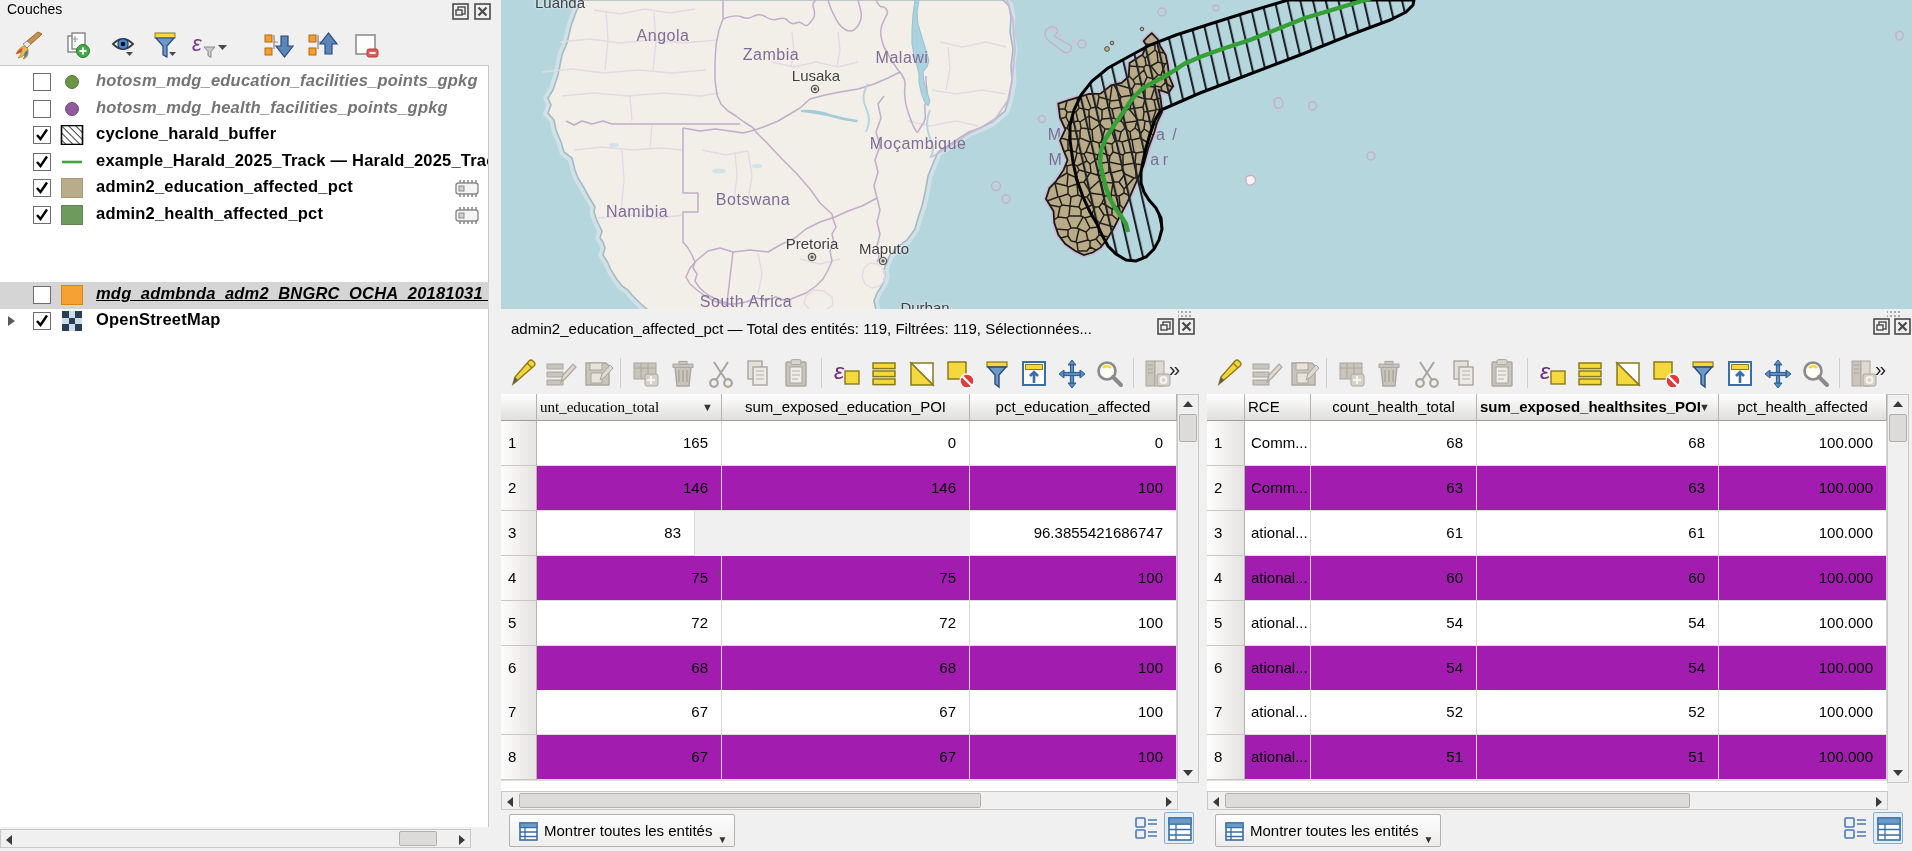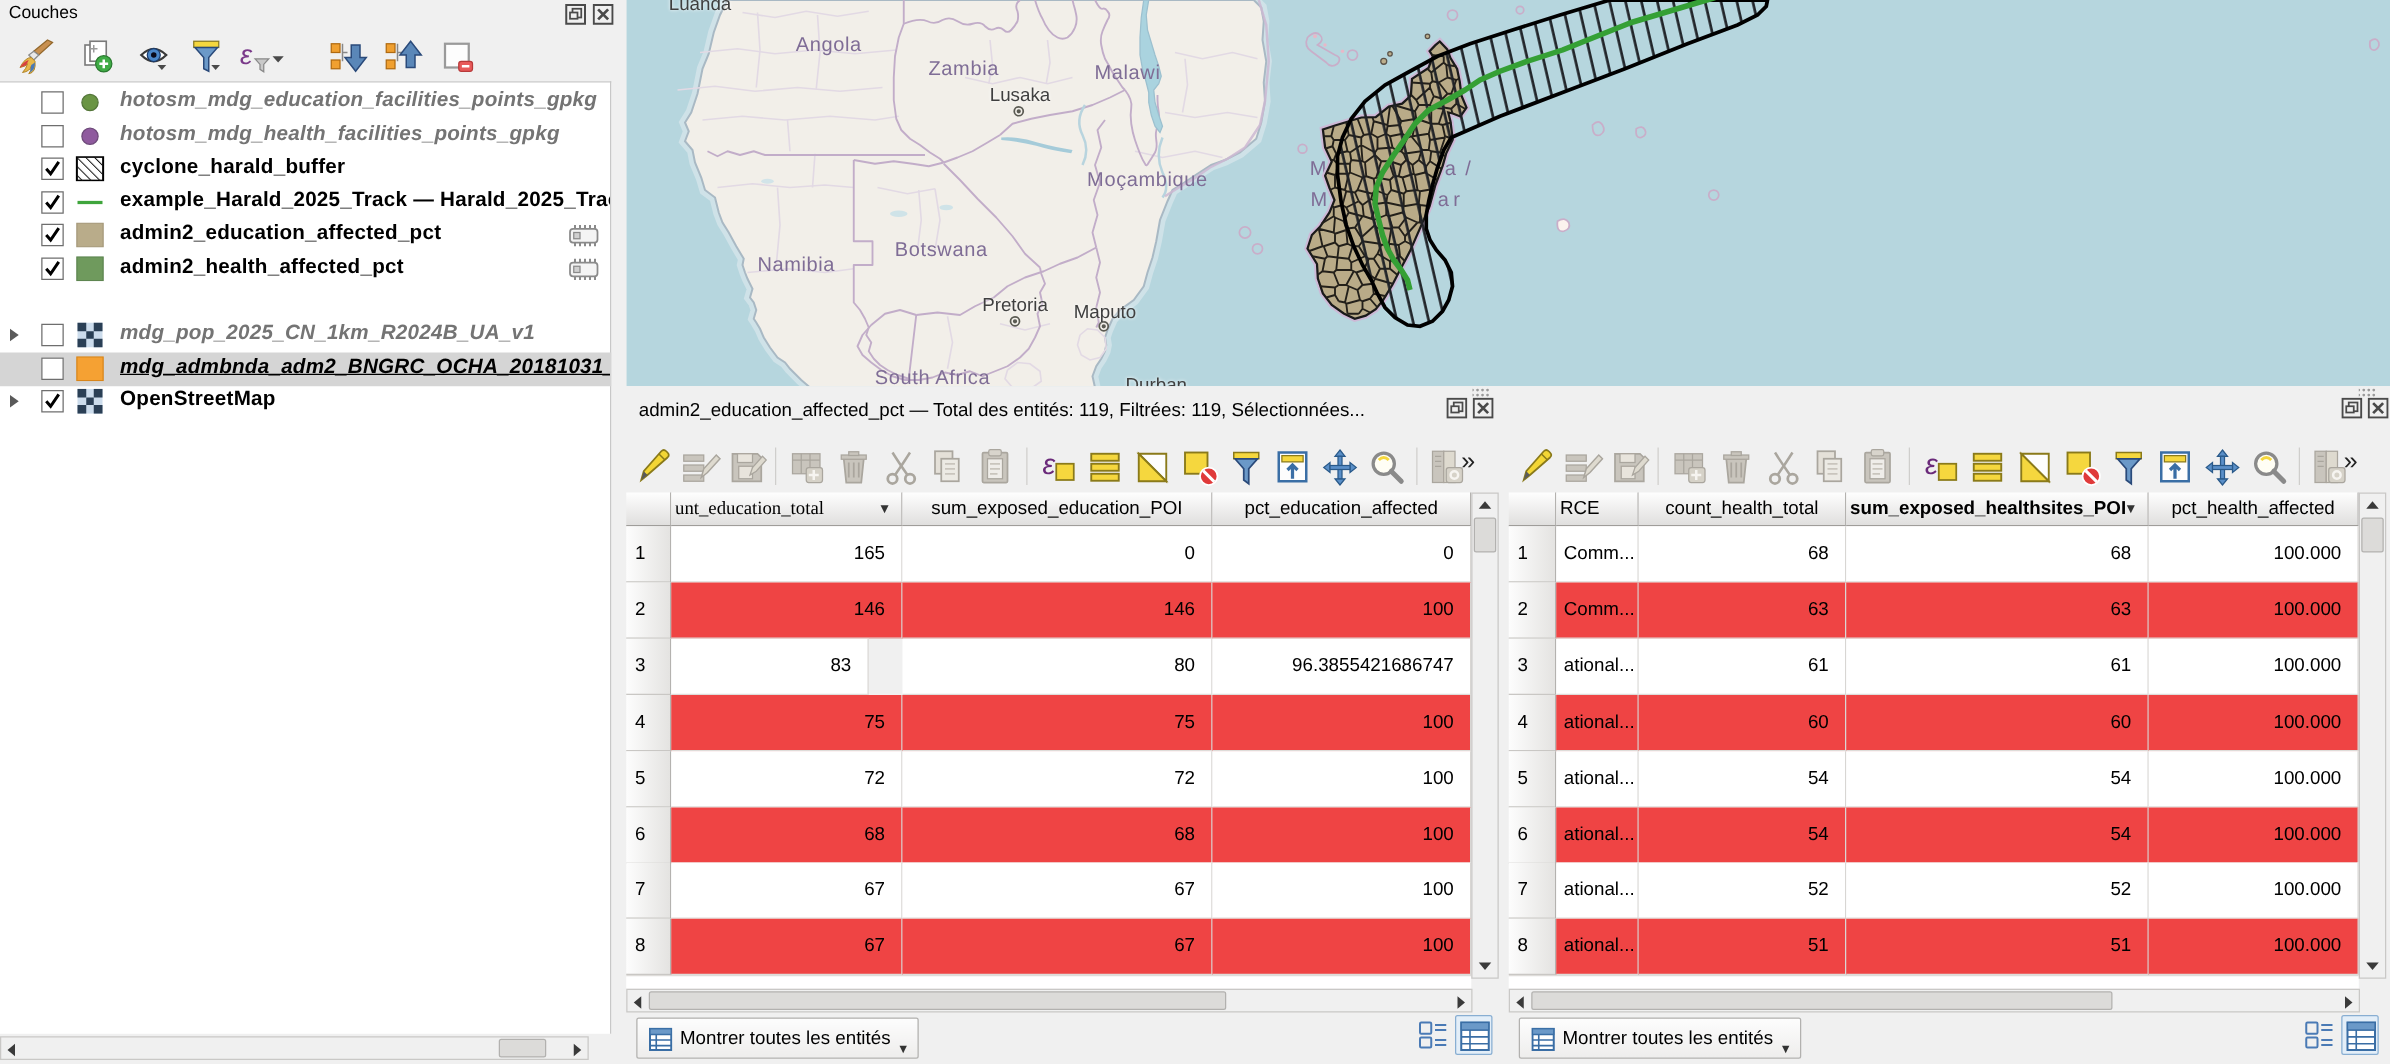--- a/index.html
+++ b/index.html
@@ -16,21 +16,21 @@
 .lic{position:absolute;left:60px;top:3px;width:24px;height:20px}
 #map{position:absolute;left:501px;top:0;width:1411px;height:309px}
 .tpanel{position:absolute;top:310px;height:541px;background:#f0f0f0}
 .ttitle{position:absolute;top:10px;font-size:15px;color:#000;white-space:nowrap}
 .tbar{position:absolute;top:42px;left:0;width:100%;height:44px}
 .hcell{position:absolute;top:0;height:27px;background:linear-gradient(#fefefe,#e0dfde);border-right:1px solid #b4b2af;border-bottom:1px solid #9f9d9a;font-size:15px;text-align:center;line-height:26px;overflow:hidden;white-space:nowrap}
 .rn{position:absolute;background:linear-gradient(90deg,#fdfdfd,#e4e3e1);border-right:1px solid #b4b2af;border-bottom:1px solid #c9c7c4;font-size:15px;padding-left:7px;line-height:44px}
 .cell{position:absolute;font-size:15px;line-height:44px;border-right:1px solid #d8d6d3;border-bottom:1px solid #dedcd9;padding-right:13px;text-align:right;white-space:nowrap;overflow:hidden}
 .cellL{text-align:left;padding-left:6px;padding-right:0}
 .odd{background:#ffffff}
-.even{background:#ef4444}
+.even{background:#a21caf}
 .vsb{position:absolute;width:22px;background:#f0f0f0;border:1px solid #c9c8c6}
 .hsb{position:absolute;height:19px;background:#f0f0f0;border:1px solid #c9c8c6}
 .sbthumb{position:absolute;background:#dcdbd9;border:1px solid #b2b1af;border-radius:2px}
 .sbarr{position:absolute;width:0;height:0}
 .botbar{position:absolute;height:45px;left:0;width:100%;top:496px}
 .showall{position:absolute;left:8px;top:8px;height:33px;border:1px solid #b2b1af;border-radius:2px;background:linear-gradient(#fdfdfd,#eeedec);font-size:15px;line-height:31px;padding:0 22px 0 34px;color:#000}
 .viewbtn{position:absolute;top:6px;width:30px;height:32px;border-radius:2px}
 .viewsel{border:1px solid #88aed2;background:#e3eef8}
 .sep{position:absolute;top:6px;width:1px;height:30px;background:#cfcecc}
 .ticon{position:absolute;top:4px;width:34px;height:36px}
@@ -196,35 +196,20 @@
           <line x1="19" y1="1" x2="19" y2="4"></line>
           <line x1="23" y1="1" x2="23" y2="4"></line>
           <line x1="7" y1="15" x2="7" y2="18"></line>
           <line x1="11" y1="15" x2="11" y2="18"></line>
           <line x1="15" y1="15" x2="15" y2="18"></line>
           <line x1="19" y1="15" x2="19" y2="18"></line>
           <line x1="23" y1="15" x2="23" y2="18"></line>
         </g>
         <rect x="6" y="7" width="5" height="5" fill="#d0d0d0" stroke="#8a8a8a" stroke-width="1"></rect>
       </svg>
-    </div>
-<div class="lrow" style="top:255px;">
-      <div class="exp"></div>
-      <div class="cb"></div>
-      <svg class="lic" viewBox="0 0 24 20">
-        <g transform="translate(2,0)">
-          <rect x="0" y="0" width="20" height="20" fill="#ccdcec"></rect>
-          <rect x="0" y="0" width="7" height="7" fill="#2a3f55"></rect>
-          <rect x="13" y="0" width="7" height="7" fill="#2a3f55"></rect>
-          <rect x="7" y="7" width="6" height="6" fill="#2a3f55"></rect>
-          <rect x="0" y="13" width="7" height="7" fill="#2a3f55"></rect>
-          <rect x="13" y="13" width="7" height="7" fill="#2a3f55"></rect>
-        </g>
-      </svg>
-      <div class="lname gray" style="">mdg_pop_2025_CN_1km_R2024B_UA_v1</div>
     </div>
 <div class="lrow" style="top:282px;background:#d5d5d5">
       <div class="cb"></div>
       <svg class="lic" viewBox="0 0 24 20">
         <rect x="1.5" y="0.5" width="21" height="19" fill="#f5a133" stroke="#d8851a" stroke-width="1"></rect>
       </svg>
       <div class="lname" style="font-style:italic;text-decoration:underline;">mdg_admbnda_adm2_BNGRC_OCHA_20181031_v2</div>
     </div>
 <div class="lrow" style="top:308px;">
       <div class="exp"></div>
@@ -509,21 +494,20 @@
     <div class="rn" style="left:0px;top:111px;width:36px;height:45px">1</div>
     <div class="cell odd" style="left:36px;top:111px;width:185px;height:45px">165</div>
     <div class="cell odd" style="left:221px;top:111px;width:248px;height:45px">0</div>
     <div class="cell odd" style="left:469px;top:111px;width:207px;height:45px">0</div>
     <div class="rn" style="left:0px;top:156px;width:36px;height:45px">2</div>
     <div class="cell even" style="left:36px;top:156px;width:185px;height:45px">146</div>
     <div class="cell even" style="left:221px;top:156px;width:248px;height:45px">146</div>
     <div class="cell even" style="left:469px;top:156px;width:207px;height:45px">100</div>
     <div class="rn" style="left:0px;top:201px;width:36px;height:45px">3</div>
     <div class="cell odd" style="left:36px;top:201px;width:158px;height:45px">83</div>
-    <div class="cell odd" style="left:221px;top:201px;width:248px;height:45px">80</div>
     <div class="cell odd" style="left:469px;top:201px;width:207px;height:45px">96.3855421686747</div>
     <div class="rn" style="left:0px;top:246px;width:36px;height:45px">4</div>
     <div class="cell even" style="left:36px;top:246px;width:185px;height:45px">75</div>
     <div class="cell even" style="left:221px;top:246px;width:248px;height:45px">75</div>
     <div class="cell even" style="left:469px;top:246px;width:207px;height:45px">100</div>
     <div class="rn" style="left:0px;top:291px;width:36px;height:45px">5</div>
     <div class="cell odd" style="left:36px;top:291px;width:185px;height:45px">72</div>
     <div class="cell odd" style="left:221px;top:291px;width:248px;height:45px">72</div>
     <div class="cell odd" style="left:469px;top:291px;width:207px;height:45px">100</div>
     <div class="rn" style="left:0px;top:336px;width:36px;height:45px">6</div>

